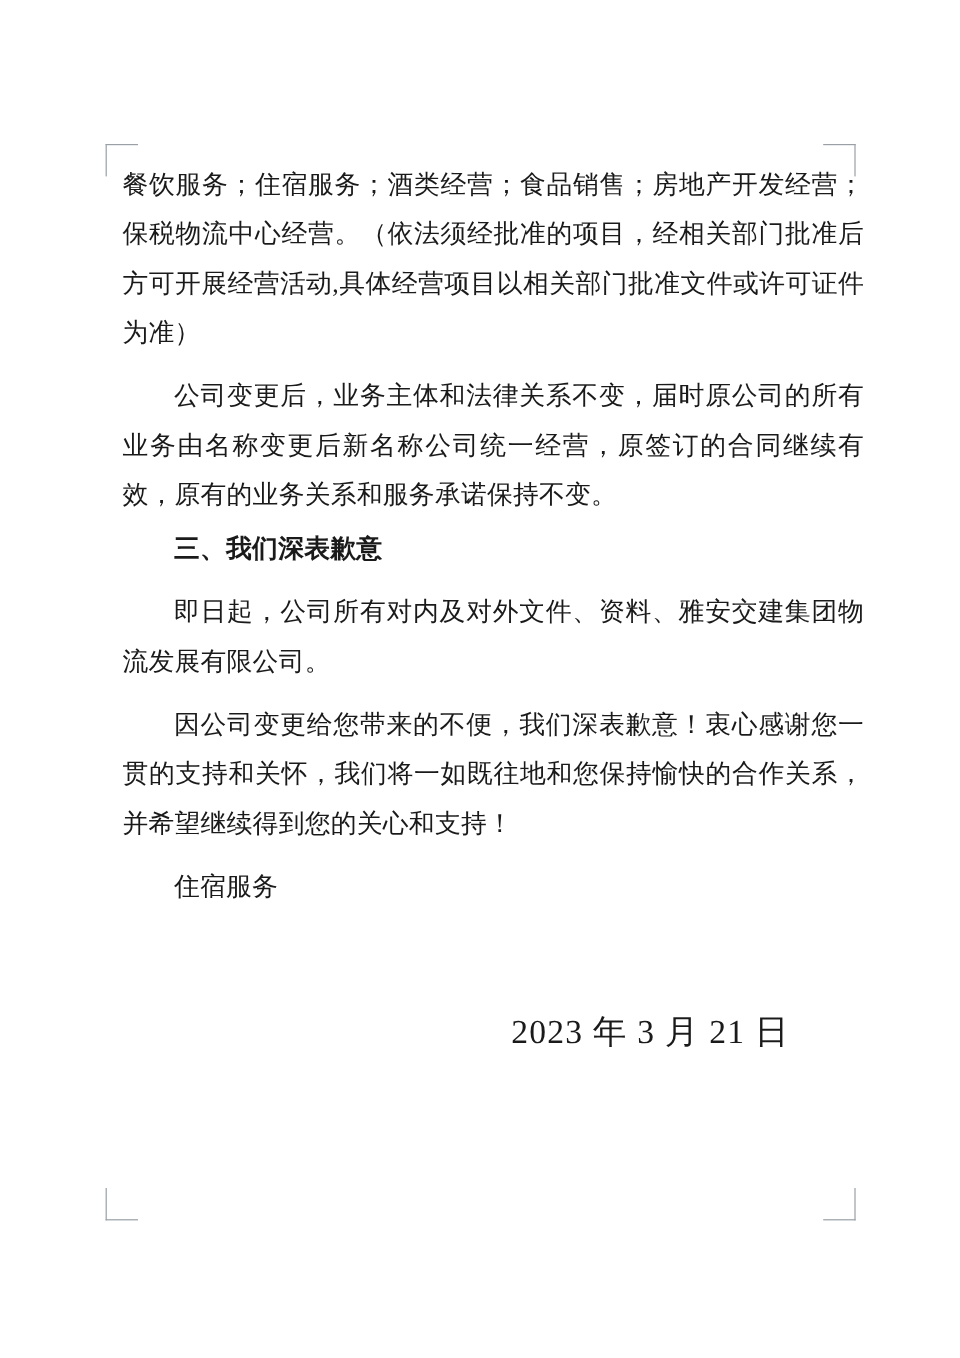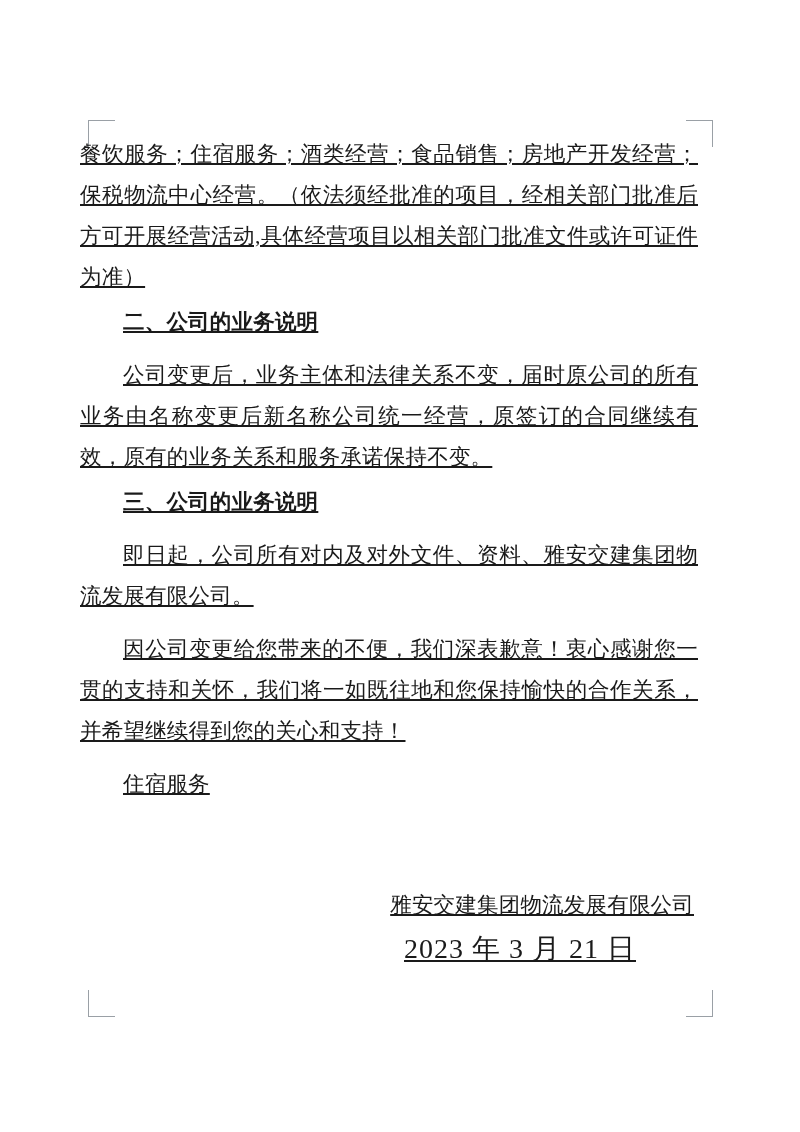--- a/index.html
+++ b/index.html
@@ -34,24 +34,23 @@
     border-style: solid;
     border-width: 0;
   }
   .crop.tl { left: 88px;  top: 120px;  border-left-width: 1.5px; border-top-width: 1.5px; }
   .crop.tr { left: 686px; top: 120px;  border-right-width: 1.5px; border-top-width: 1.5px; }
   .crop.bl { left: 88px;  top: 990px;  border-left-width: 1.5px; border-bottom-width: 1.5px; }
   .crop.br { left: 686px; top: 990px;  border-right-width: 1.5px; border-bottom-width: 1.5px; }
 
   .content {
     position: absolute;
-    left: 80px;
+    left: 102px;
     top: 134px;
     width: 618px;
-    text-decoration: underline;
   }
 
   p {
     margin: 0 0 2px 0;
     font-size: 21.5px;
     line-height: 41px;
     text-align: justify;
     text-justify: inter-ideograph;
     letter-spacing: 0.2px;
   }
@@ -90,32 +89,30 @@
 
   <div class="crop tl"></div>
   <div class="crop tr"></div>
   <div class="crop bl"></div>
   <div class="crop br"></div>
 
   <div class="content">
 
     <p class="block">餐饮服务；住宿服务；酒类经营；食品销售；房地产开发经营；保税物流中心经营。（依法须经批准的项目，经相关部门批准后方可开展经营活动,具体经营项目以相关部门批准文件或许可证件为准）</p>
 
-    <p class="heading">二、公司的业务说明</p>
 
     <p class="indent body-para">公司变更后，业务主体和法律关系不变，届时原公司的所有业务由名称变更后新名称公司统一经营，原签订的合同继续有效，原有的业务关系和服务承诺保持不变。</p>
 
-    <p class="heading">三、公司的业务说明</p>
+    <p class="heading">三、我们深表歉意</p>
 
     <p class="indent body-para">即日起，公司所有对内及对外文件、资料、雅安交建集团物流发展有限公司。</p>
 
     <p class="indent body-para">因公司变更给您带来的不便，我们深表歉意！衷心感谢您一贯的支持和关怀，我们将一如既往地和您保持愉快的合作关系，并希望继续得到您的关心和支持！</p>
 
     <p class="indent body-para">住宿服务</p>
 
     <div class="spacer-lg"></div>
 
-    <p class="signature">雅安交建集团物流发展有限公司</p>
 
     <p class="sign-date">2023 年 3 月 21 日</p>
 
   </div>
 </div>
 
 </body></html>

